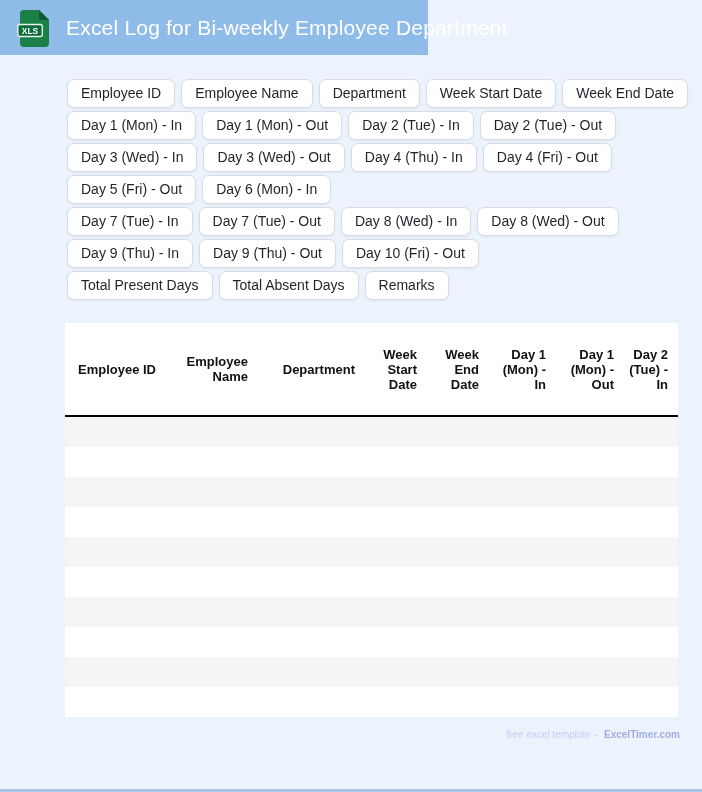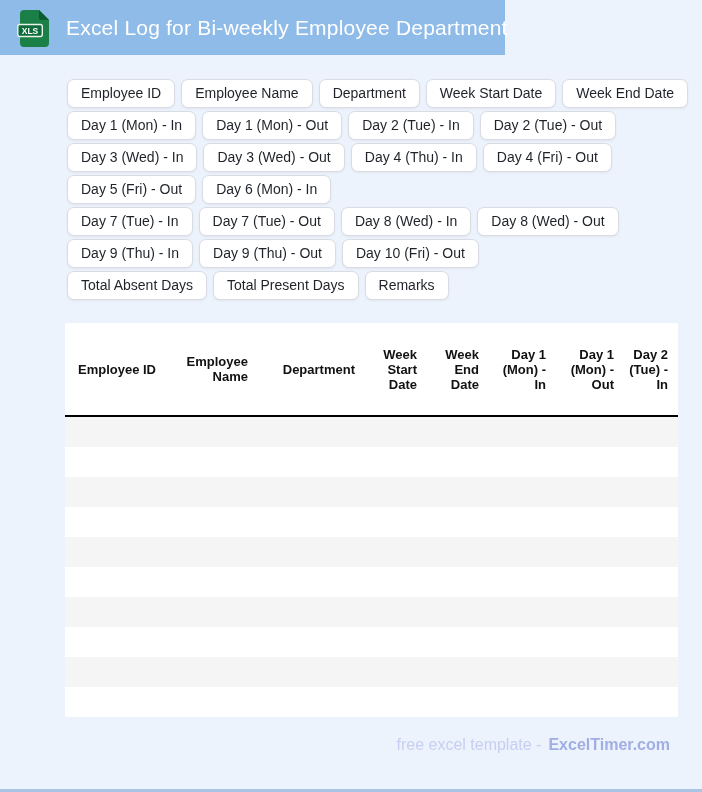--- a/index.html
+++ b/index.html
@@ -10,21 +10,21 @@
     font-family:"Liberation Sans",sans-serif;
     overflow:hidden;
     box-sizing:border-box;
   }
   .bottom-strip{
     position:absolute;left:0;bottom:0;
     width:100%;height:3px;
     background:#a9c5e3;
   }
   .header-bar{
-    width:505px;height:55px;
+    width:428px;height:55px;
     background:#8fbbe9;
     display:flex;align-items:center;
     padding-left:17px;box-sizing:border-box;
     gap:15px;
   }
   .page-title{
     color:#ffffff;
     font-size:21px;
     letter-spacing:.2px;
     white-space:nowrap;
@@ -64,24 +64,24 @@
     line-height:15px;
     font-weight:bold;
     color:#111111;
     padding:0 6px;
     border-bottom:2px solid #000000;
     overflow:visible;
   }
   tbody td{height:30px;padding:0;}
   tbody tr:nth-child(odd) td{background:#f5f5f5;}
   .footer{
-    margin-top:19px;
-    padding-right:32px;
+    margin-top:12px;
+    padding-right:22px;
     text-align:right;
-    font-size:16px;
+    font-size:10px;
     white-space:nowrap;
   }
   .footer-prefix{color:#c6cff2;}
   .footer-brand{color:#a0aee4;font-weight:bold;margin-left:7px;}
 </style>
 </head>
 <body>
 
 <div class="page">
 
@@ -126,22 +126,22 @@
         <div class="chip">Day 7 (Tue) - Out</div>
         <div class="chip">Day 8 (Wed) - In</div>
         <div class="chip">Day 8 (Wed) - Out</div>
       </div>
       <div class="chip-row">
         <div class="chip">Day 9 (Thu) - In</div>
         <div class="chip">Day 9 (Thu) - Out</div>
         <div class="chip">Day 10 (Fri) - Out</div>
       </div>
       <div class="chip-row">
+        <div class="chip">Total Present Days</div>
         <div class="chip">Total Absent Days</div>
-        <div class="chip">Total Present Days</div>
         <div class="chip">Remarks</div>
       </div>
     </div>
 
   <div class="table-wrap">
     <table>
       <thead>
         <tr>
             <th style="width: 85px;">Employee ID</th>
             <th style="width: 80px;">Employee Name</th>

